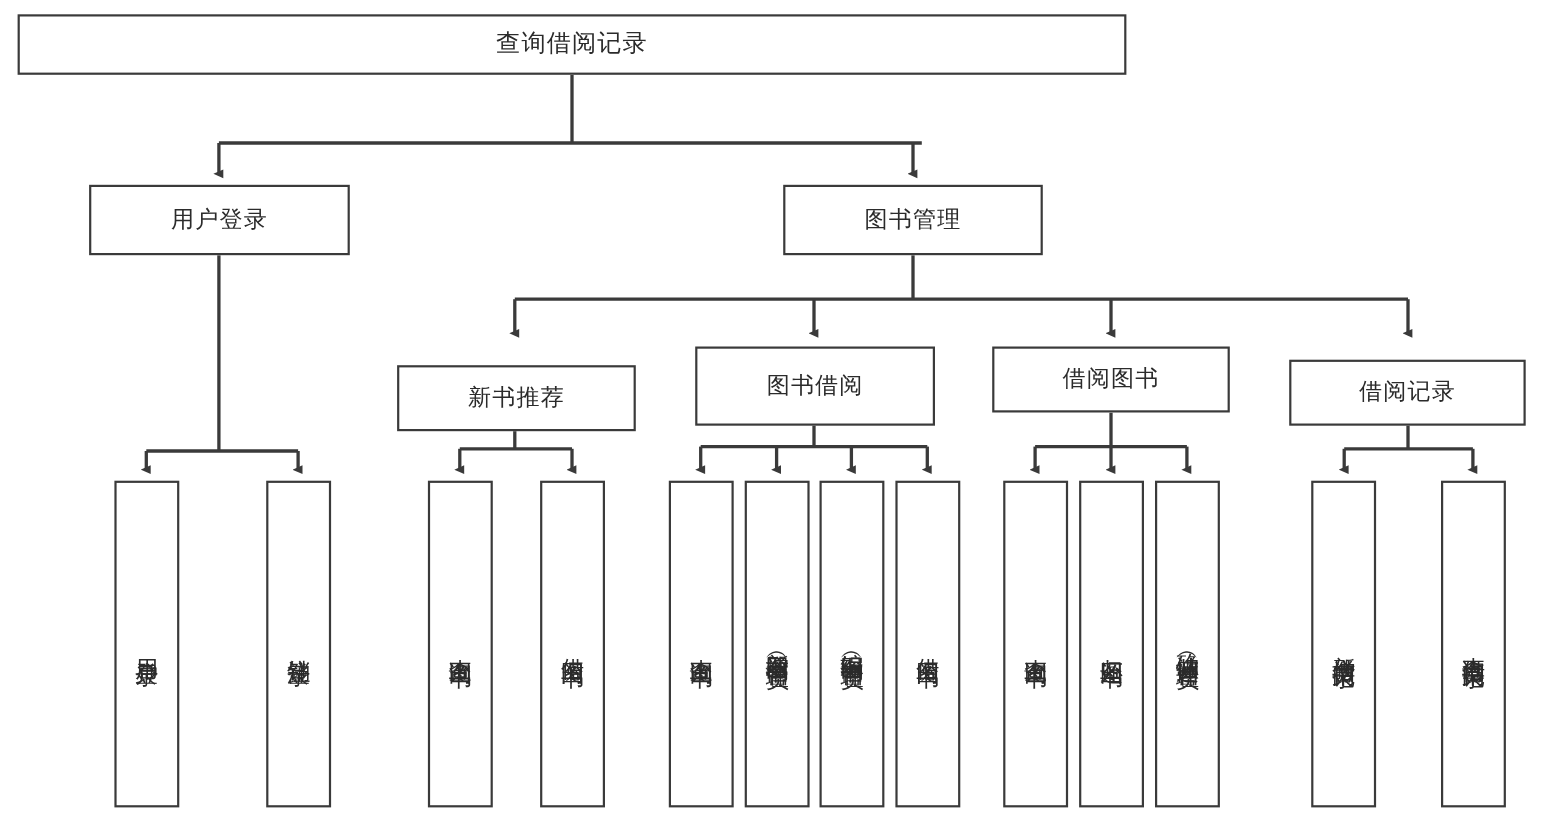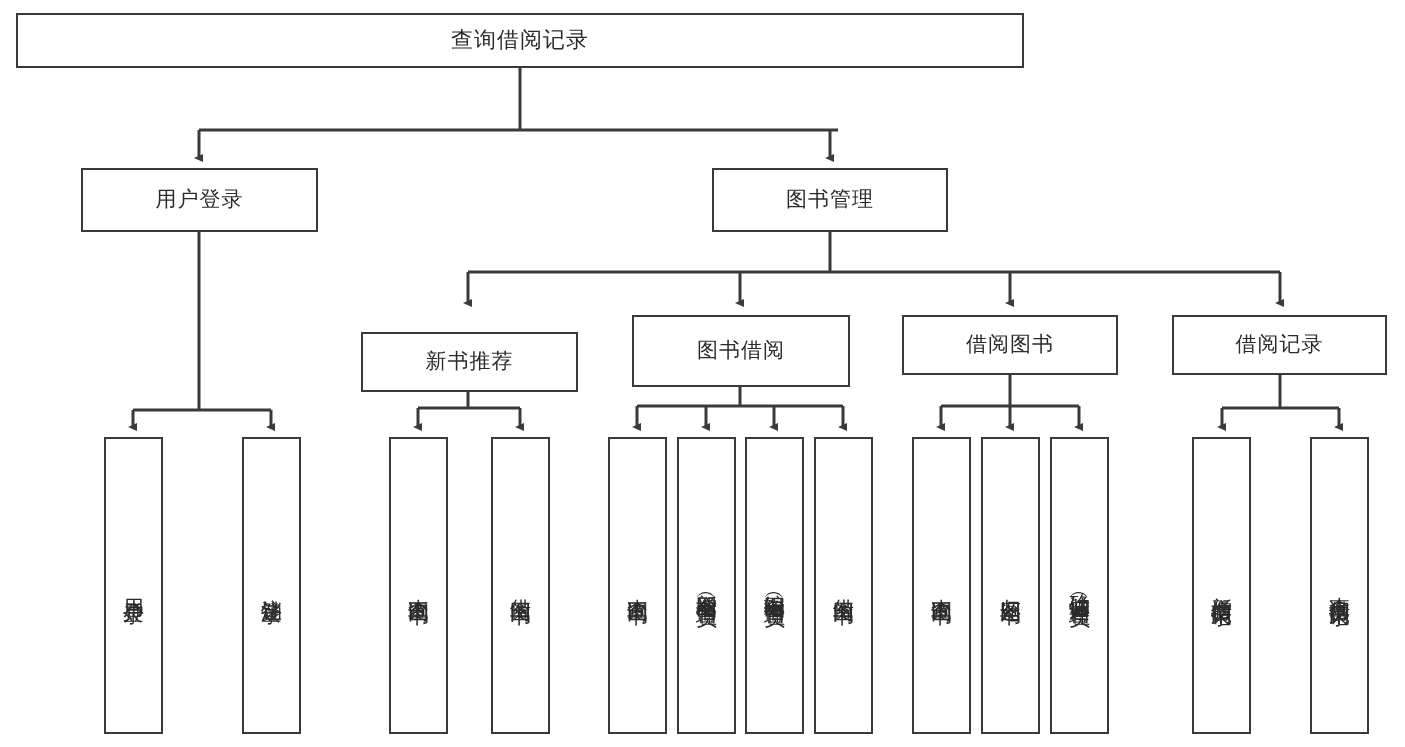--- a/index.html
+++ b/index.html
@@ -144,21 +144,21 @@
   </div>
 
   <div class="node h" style="left:632px; top:315px; width:218px; height:72px;">
     <span>图书借阅</span>
   </div>
 
   <div class="node h" style="left:902px; top:315px; width:216px; height:60px;">
     <span>借阅图书</span>
   </div>
 
-  <div class="node h" style="left:1172px; top:315px; width:215px; height:60px;">
+  <div class="node h" style="left:1172px; top:327px; width:215px; height:60px;">
     <span>借阅记录</span>
   </div>
 
   <div class="node v" style="left:104px; top:437px; width:59px; height:297px;">
     <span>用户登录</span>
   </div>
 
   <div class="node v" style="left:242px; top:437px; width:59px; height:297px;">
     <span>注销登录</span>
   </div>

